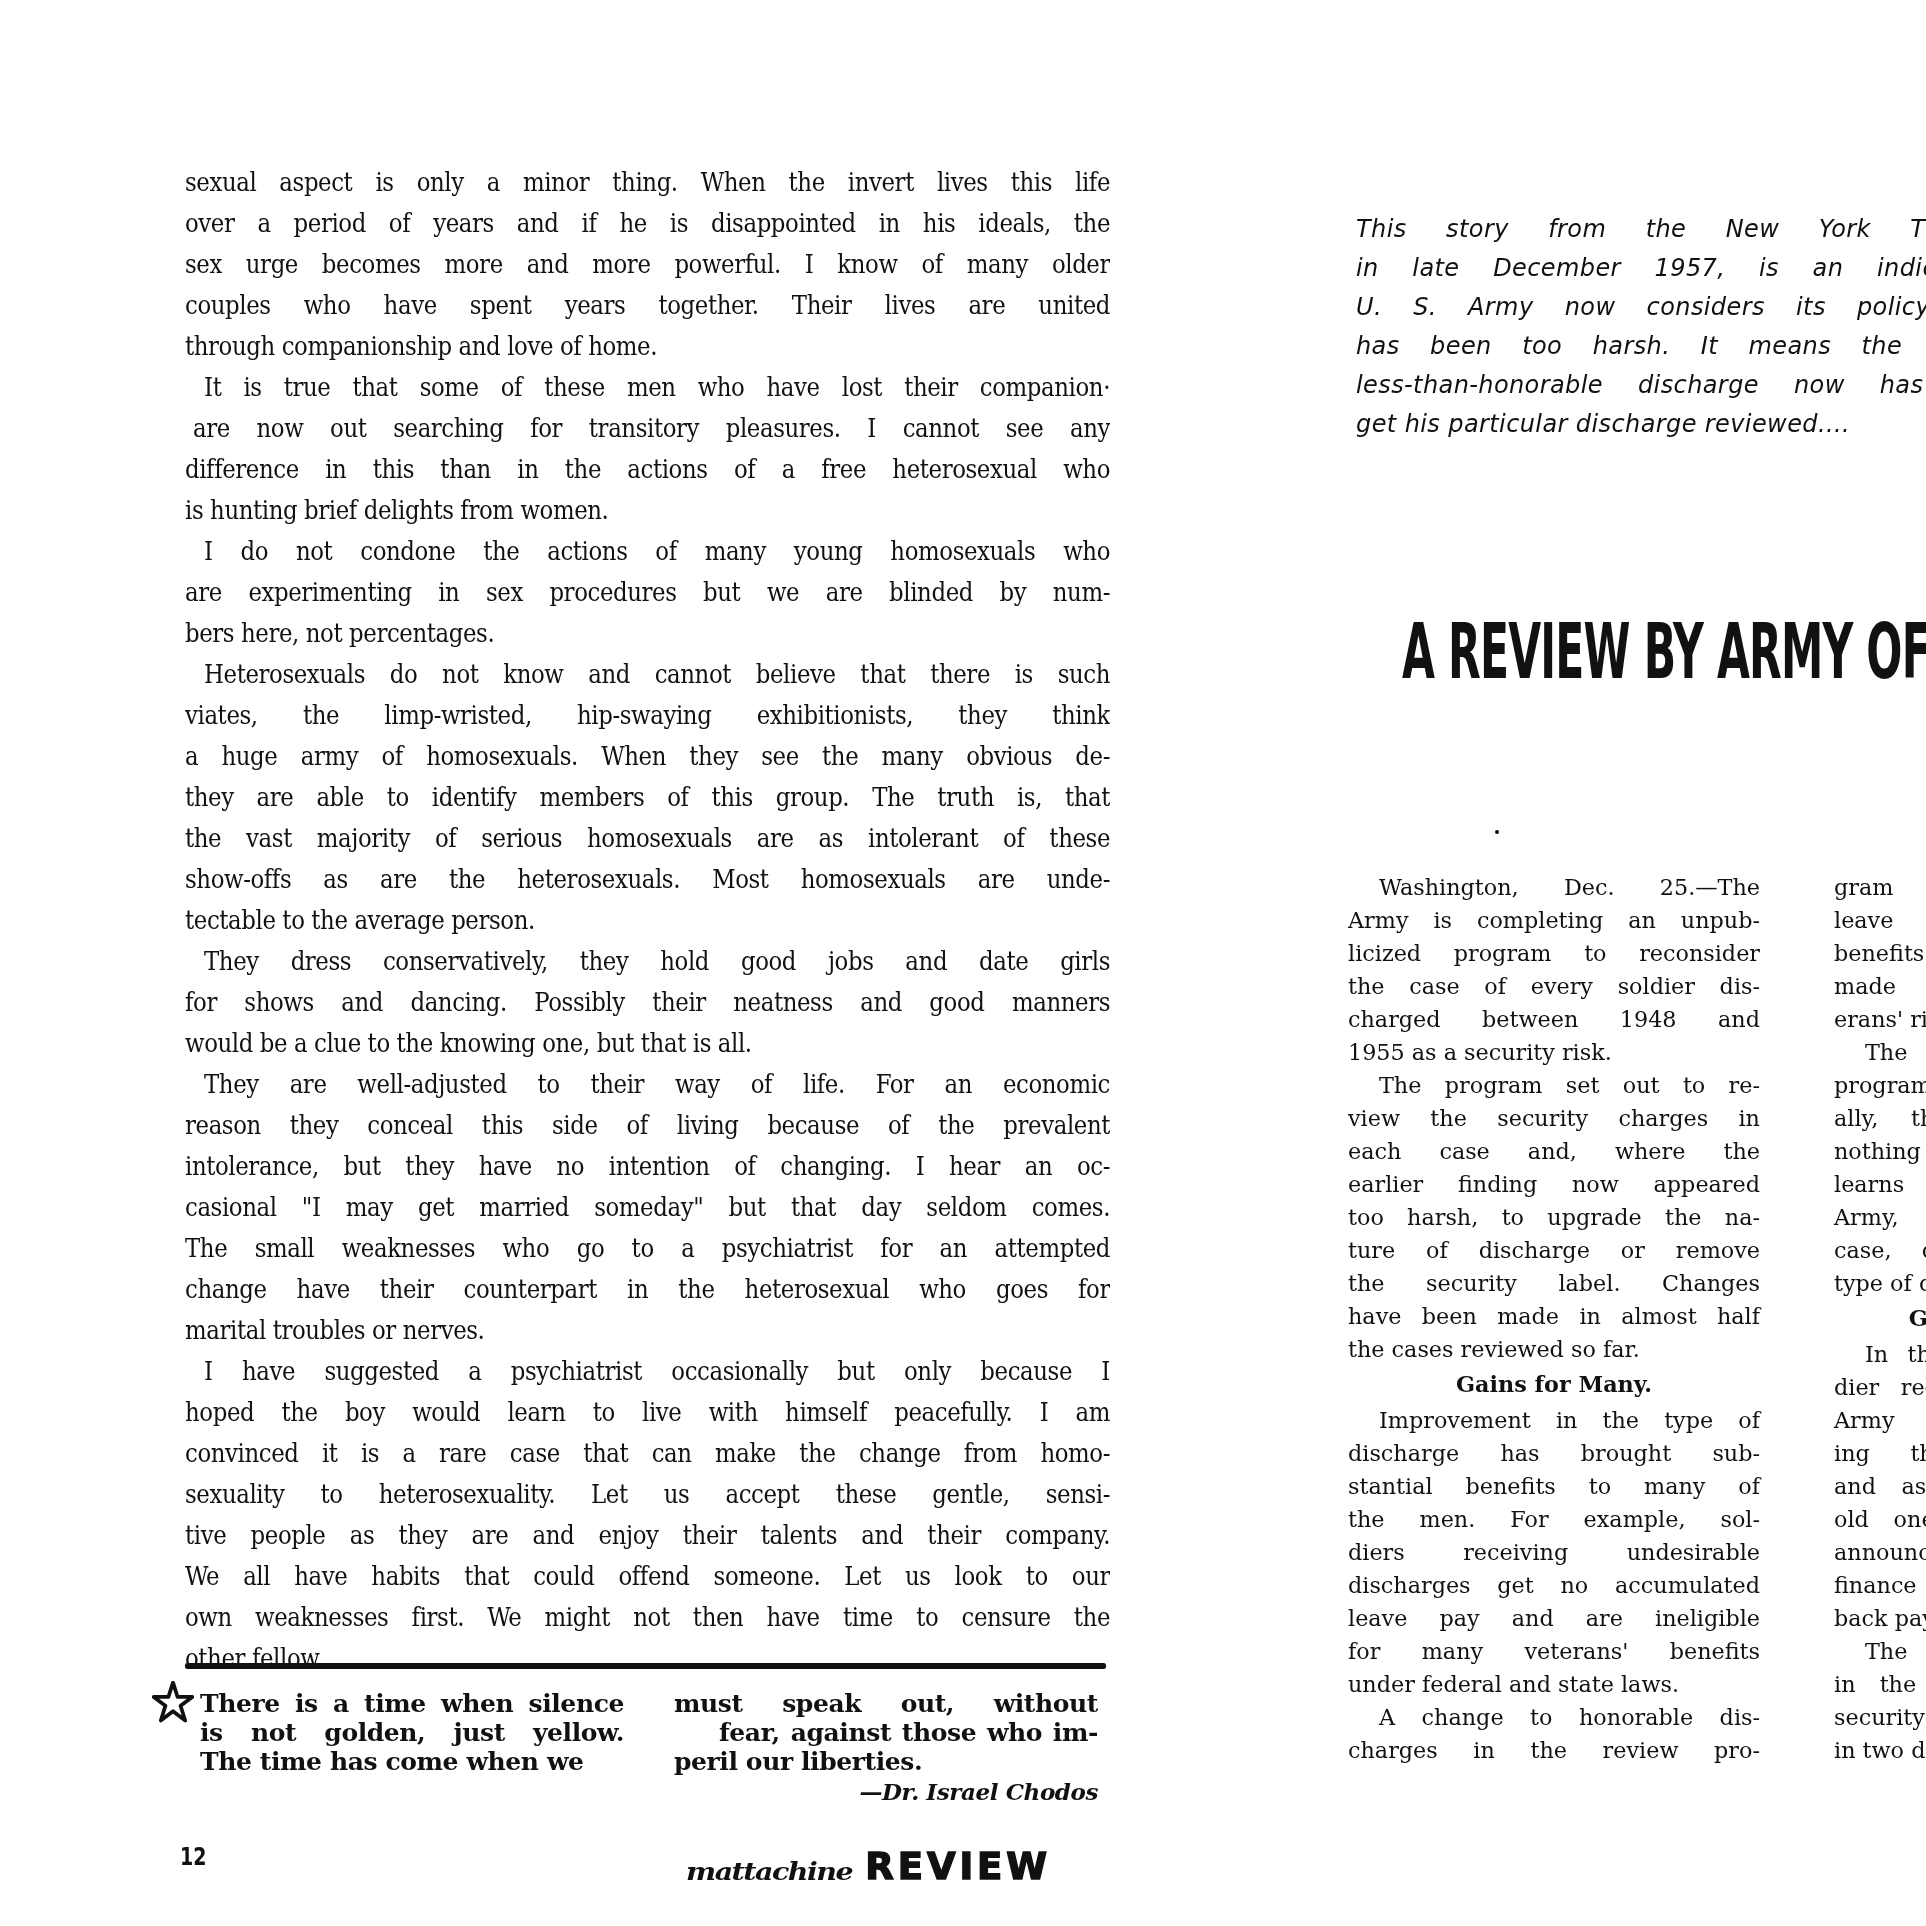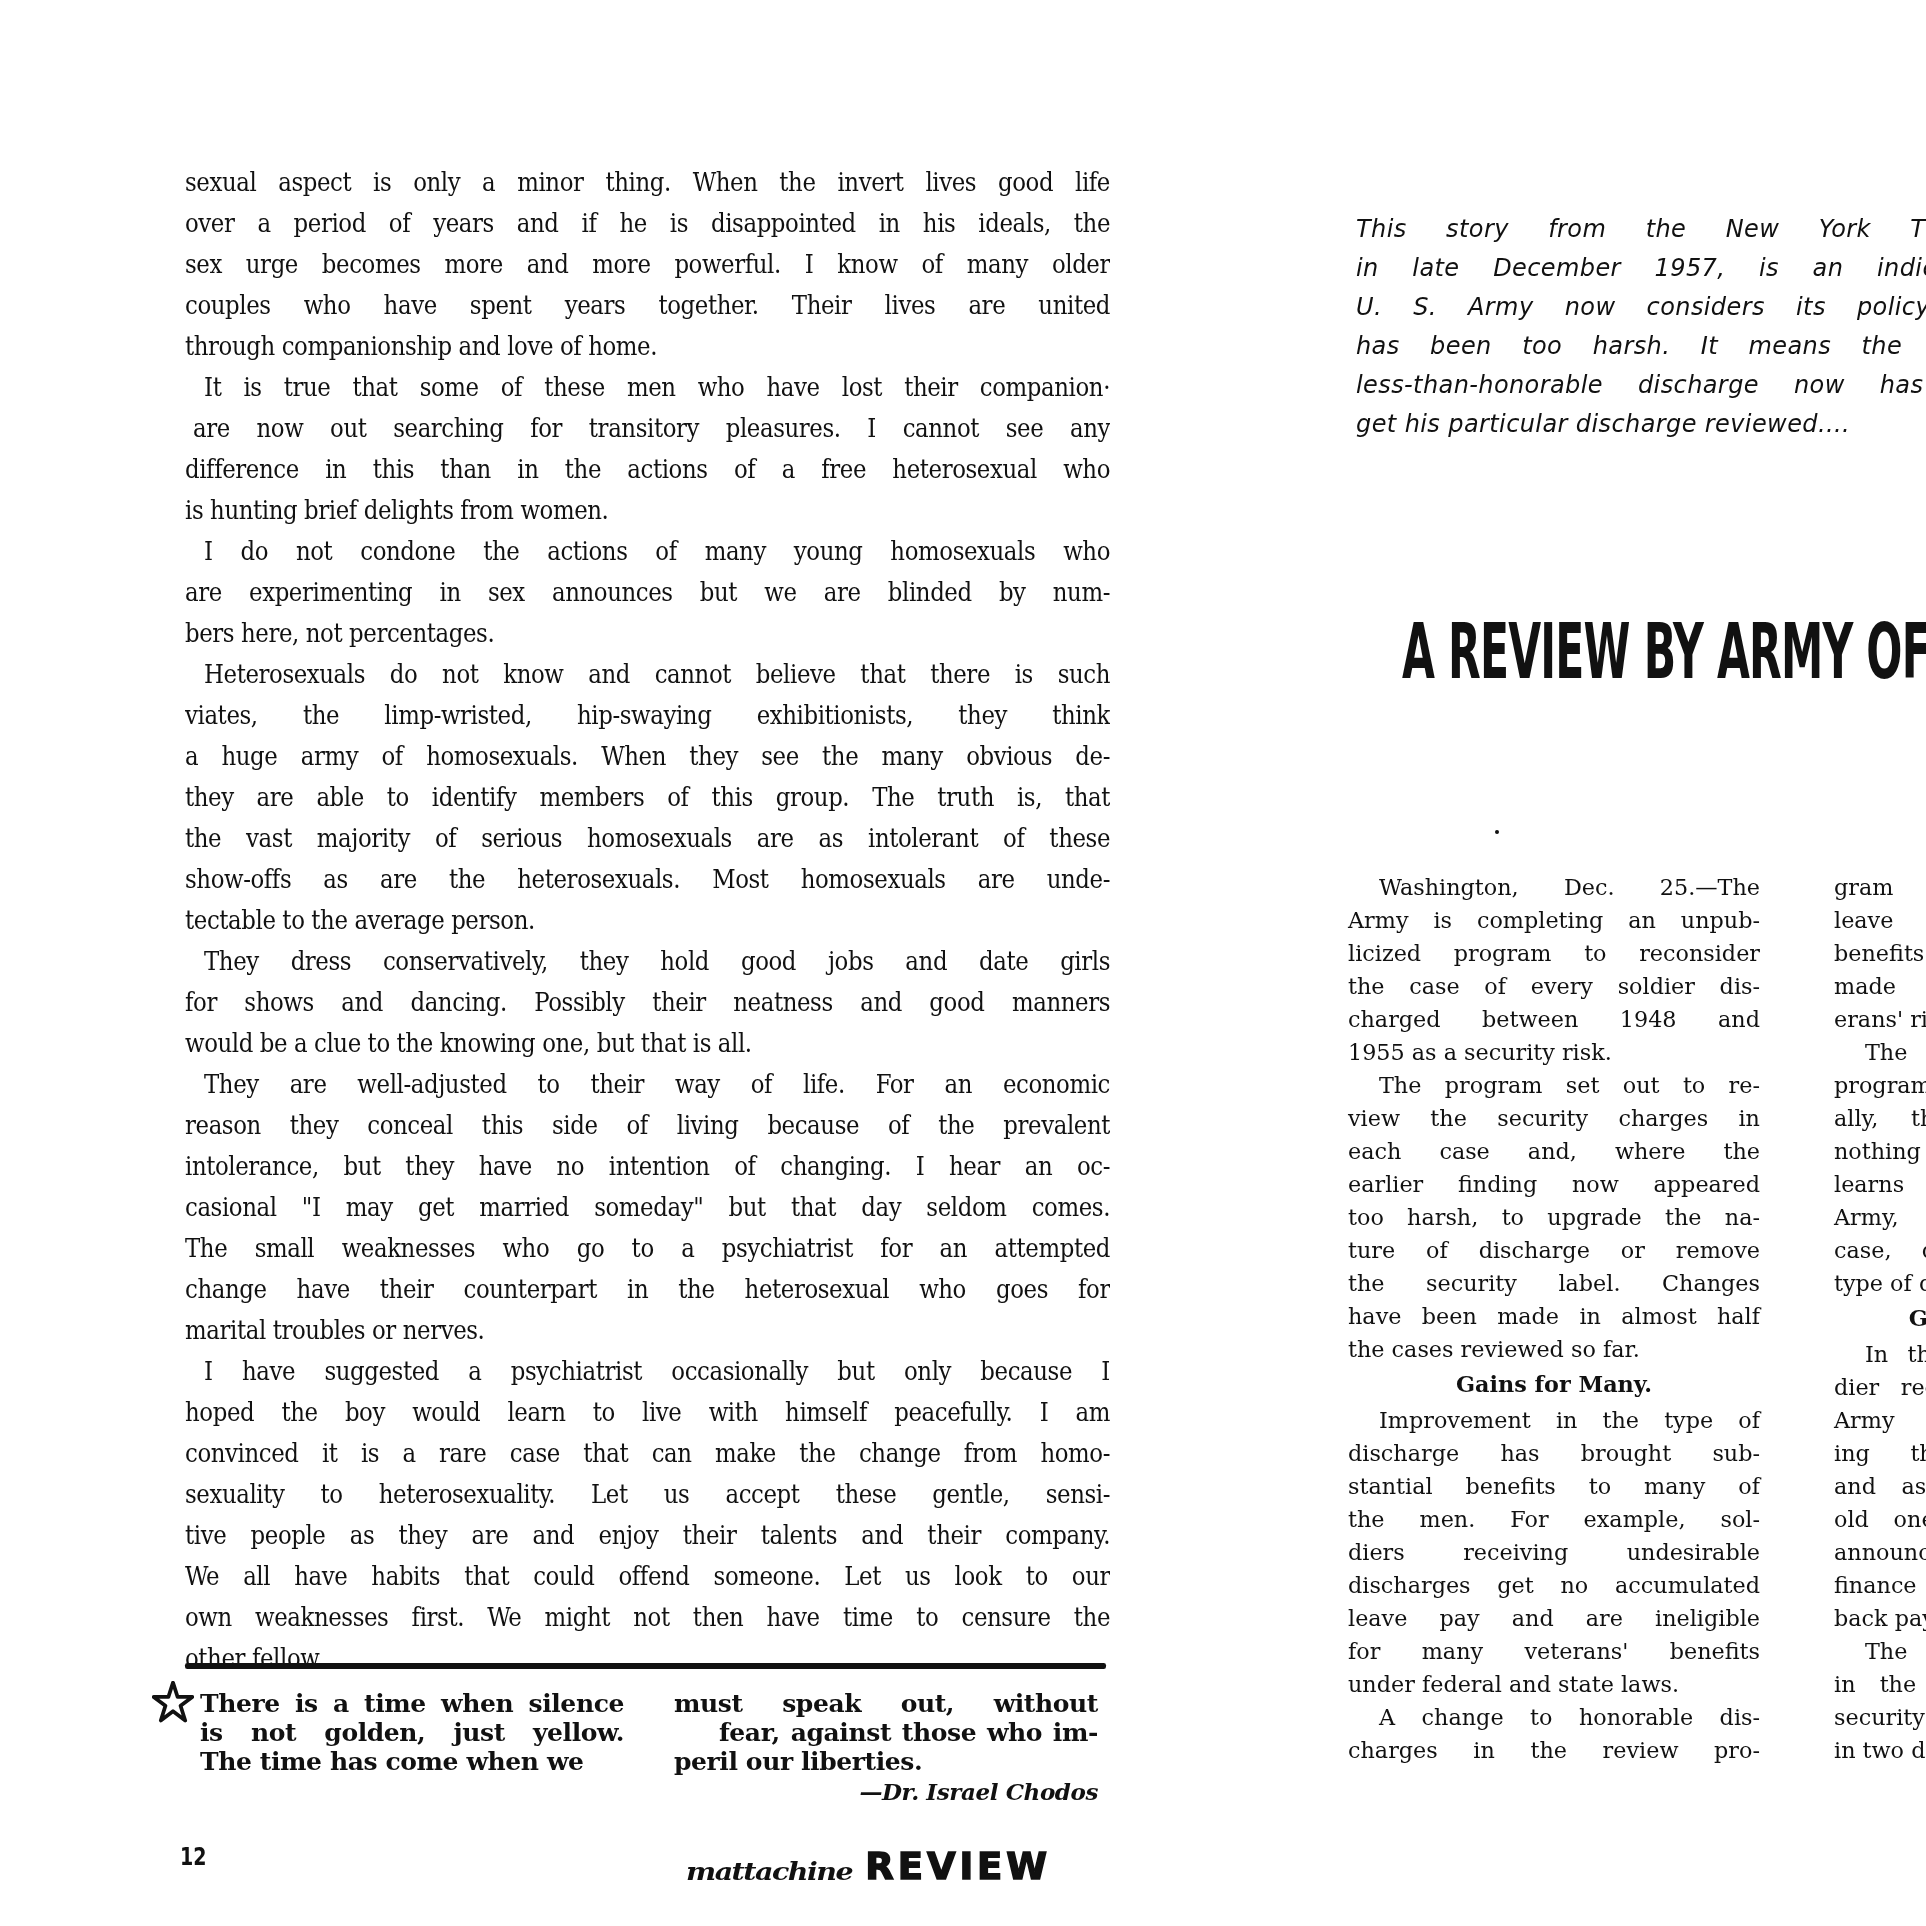--- a/index.html
+++ b/index.html
@@ -82,31 +82,31 @@
     .col .line { display: block; white-space: nowrap; text-align: justify; text-align-last: justify; transform-origin: left top; }
     .col .line.last { text-align-last: left; }
     .col .line.indent { padding-left: 31px; }
     .col .subhead { display: block; text-align: center; font-weight: bold; margin: 2.3px 0 2.3px 0; }
   </style>
 </head>
 <body>
 
 <div class="page page-left">
   <div class="left-body" id="left-body">
-      <span class="line" style="display: block;">sexual aspect is only a minor thing. When the invert lives good life</span>
+      <span class="line" style="display: block;">sexual aspect is only a minor thing. When the invert lives this life</span>
       <span class="line" style="display: block;">over a period of years and if he is disappointed in his ideals, the</span>
       <span class="line" style="display: block;">sex urge becomes more and more powerful. I know of many older</span>
       <span class="line" style="display: block;">couples who have spent years together.  Their lives are united</span>
       <span class="line last" style="display: block;">through companionship and love of home.</span>
       <span class="line" style="padding-left: 19px; display: block;">It is true that some of these men who have lost their companion·</span>
       <span class="line" style="display: block; margin-left: 8px;">are now out searching for transitory pleasures. I cannot see any</span>
       <span class="line" style="display: block;">difference in this than in the actions of a free heterosexual who</span>
       <span class="line last" style="display: block;">is hunting brief delights from women.</span>
       <span class="line" style="padding-left: 19px; display: block;">I do not condone the actions of many young homosexuals who</span>
-      <span class="line" style="display: block;">are experimenting in sex announces but we are blinded by num-</span>
+      <span class="line" style="display: block;">are experimenting in sex procedures but we are blinded by num-</span>
       <span class="line last" style="display: block;">bers here, not percentages.</span>
       <span class="line" style="padding-left: 19px; display: block;">Heterosexuals do not know and cannot believe that there is such</span>
       <span class="line" style="display: block;">viates, the limp-wristed, hip-swaying exhibitionists, they think</span>
       <span class="line" style="display: block;">a huge army of homosexuals. When they see the many obvious de-</span>
       <span class="line" style="display: block;">they are able to identify members of this group. The truth is, that</span>
       <span class="line" style="display: block;">the vast majority of serious homosexuals are as intolerant of these</span>
       <span class="line" style="display: block;">show-offs as are the heterosexuals. Most homosexuals are unde-</span>
       <span class="line last" style="display: block;">tectable to the average person.</span>
       <span class="line" style="padding-left: 19px; display: block;">They dress conservatively, they hold good jobs and date girls</span>
       <span class="line" style="display: block;">for shows and dancing. Possibly their neatness and good manners</span>

